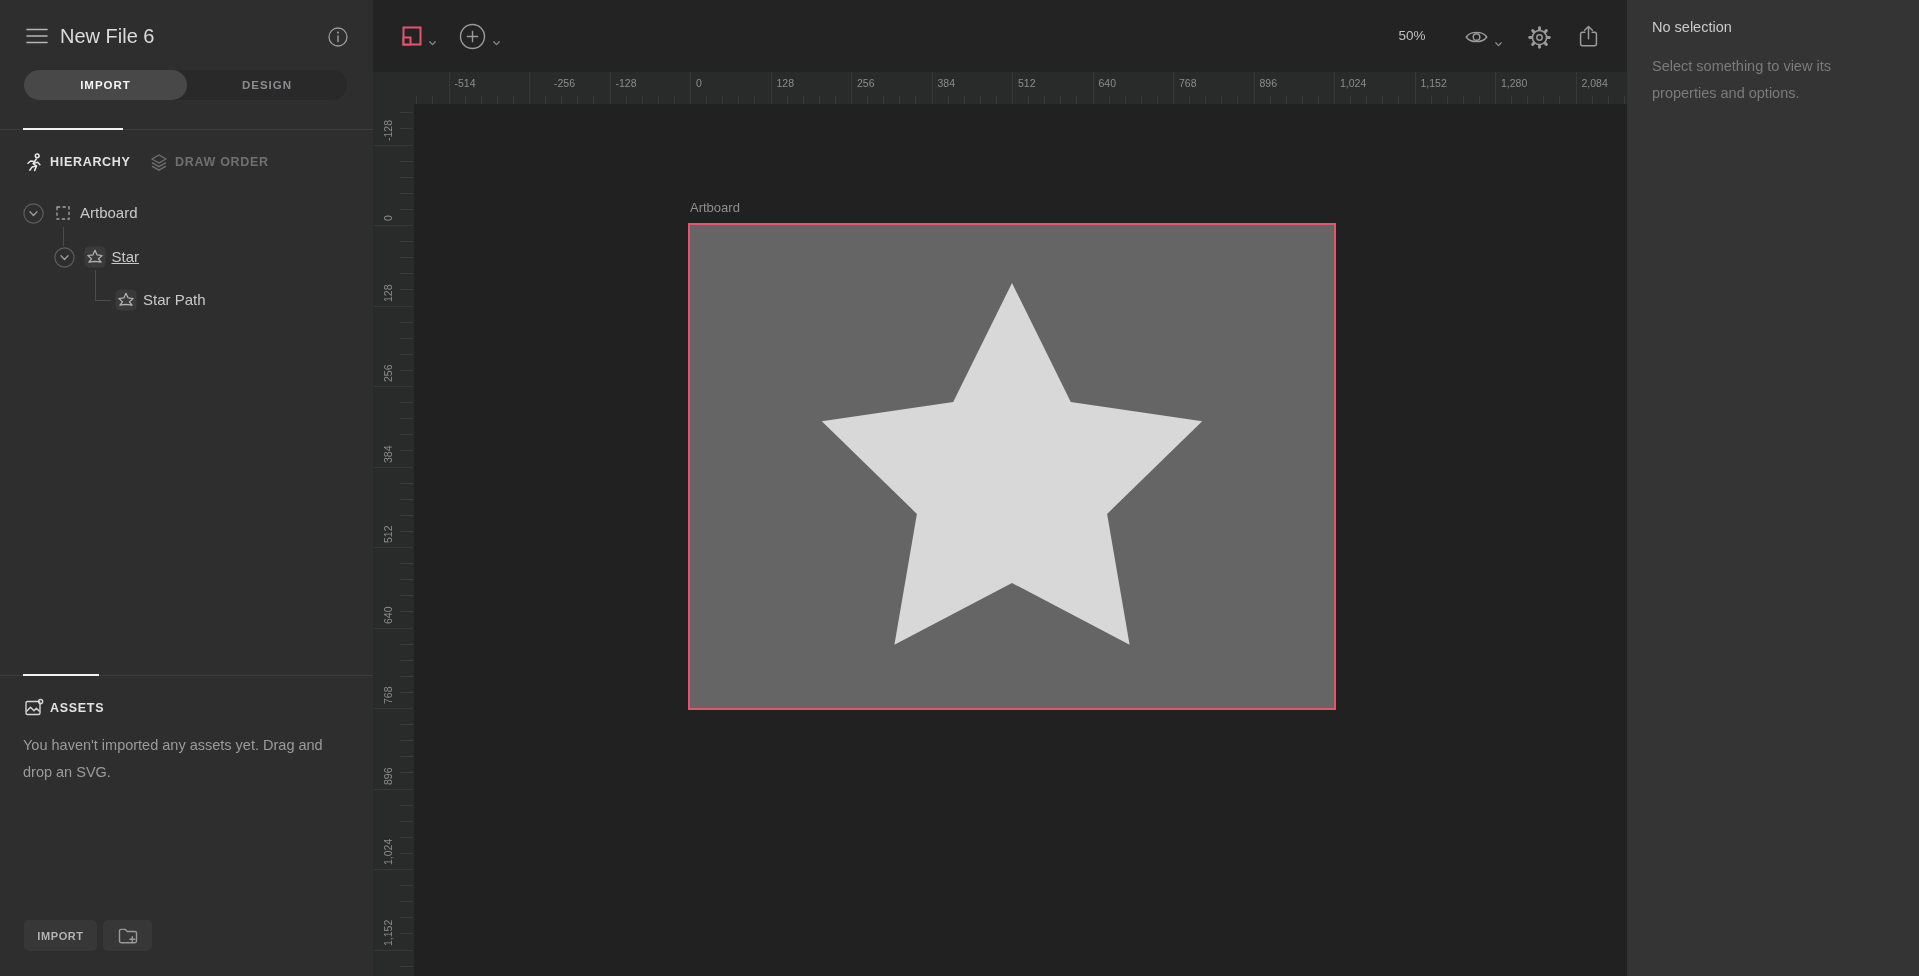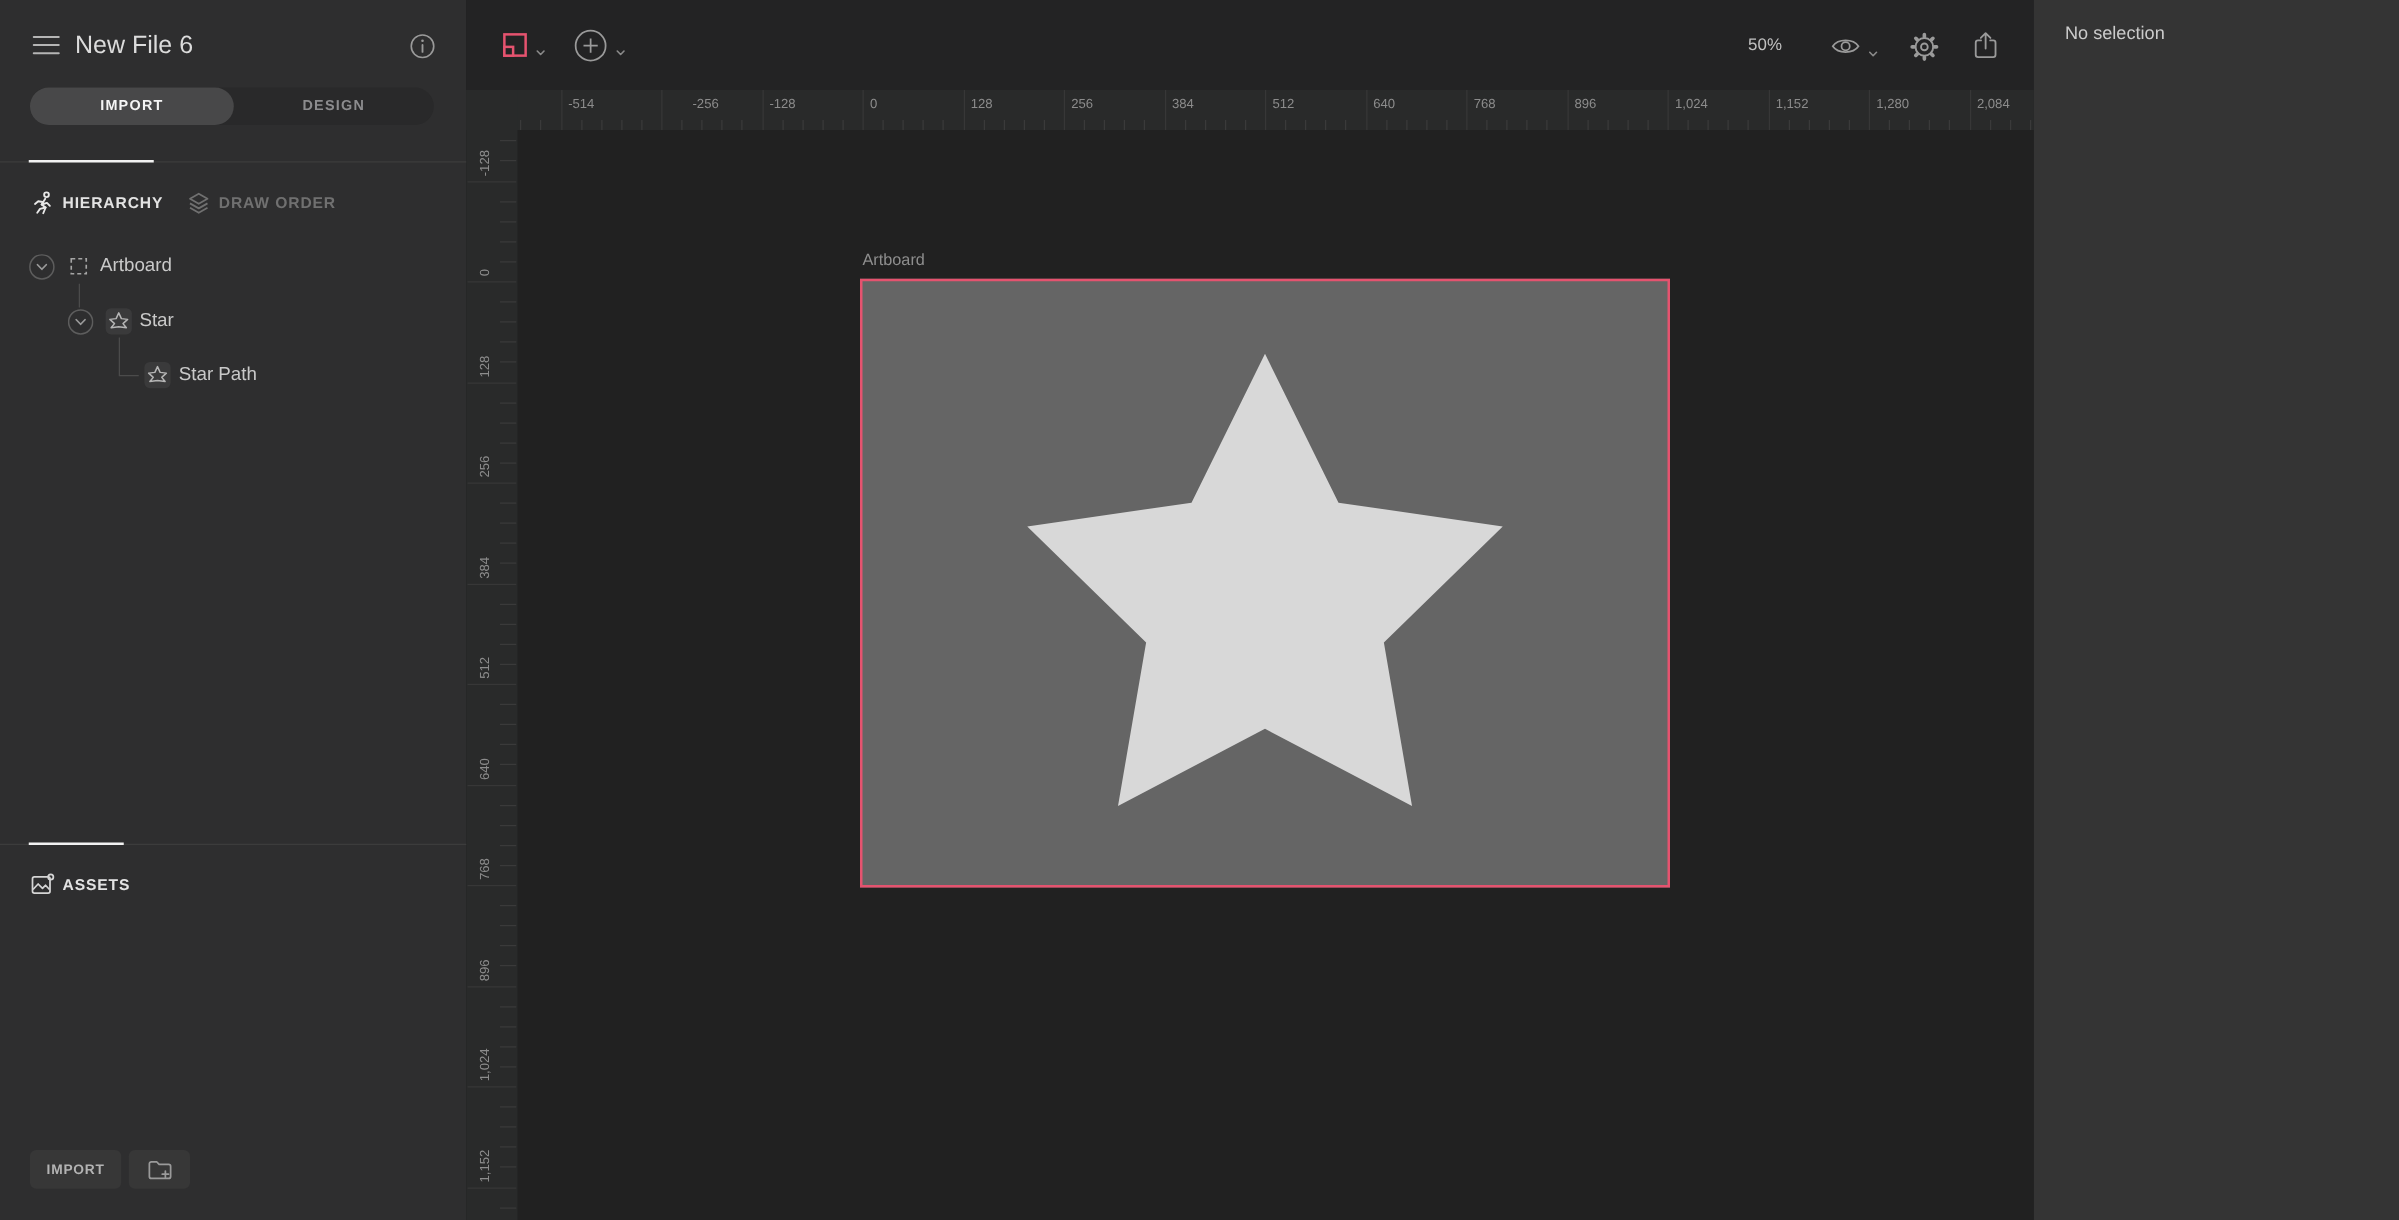--- a/index.html
+++ b/index.html
@@ -282,40 +282,41 @@
         <div class="abs tree-label" style="left: 80px; top: 204px;">Artboard</div>
         <div class="abs connector" style="left: 63px; top: 227px; width: 1px; height: 19px;"></div>
         <div class="abs" style="left: 54px; top: 246.5px; cursor: pointer;"><svg width="21" height="21" viewBox="0 0 21 21">
             <circle cx="10.5" cy="10.5" r="9.6" fill="none" stroke="#5d5d5d" stroke-width="1.2"></circle>
             <path d="M7 8.8 L10.5 12.4 L14 8.8" fill="none" stroke="#9a9a9a" stroke-width="1.4" stroke-linecap="round" stroke-linejoin="round"></path>
           </svg></div>
         <div class="abs" style="left: 83.5px; top: 246px;"><svg width="22" height="22" viewBox="0 0 22 22">
             <rect x="0.5" y="0.5" width="21" height="21" rx="4.5" fill="#3a3a3b"></rect>
             <path d="M11 4.3 L13.1 8.9 L18.1 9.5 L14.4 12.9 L17.1 16.2 L11 15.4 L4.9 16.2 L7.6 12.9 L3.9 9.5 L8.9 8.9 Z" fill="none" stroke="#b5b5b5" stroke-width="1.2" stroke-linejoin="round"></path>
           </svg></div>
-        <div class="abs tree-label" style="left: 111.5px; top: 248px;">Star</div>
+        <div class="abs tree-label" style="left: 111.5px; top: 248px; text-decoration: underline;">Star</div>
         <div class="abs connector" style="left: 94.5px; top: 270px; width: 1px; height: 30px;"></div>
         <div class="abs connector" style="left: 94.5px; top: 300px; width: 16px; height: 1px;"></div>
         <div class="abs" style="left: 115px; top: 289px;"><svg width="22" height="22" viewBox="0 0 22 22">
             <rect x="0.5" y="0.5" width="21" height="21" rx="4.5" fill="#3a3a3b"></rect>
             <path d="M11 4.3 L13.1 8.9 L18.1 9.5 L14.4 12.9 L17.1 16.2 L11 15.4 L4.9 16.2 L7.6 12.9 L3.9 9.5 L8.9 8.9 Z" fill="none" stroke="#b5b5b5" stroke-width="1.2" stroke-linejoin="round"></path>
           </svg></div>
         <div class="abs tree-label" style="left: 143px; top: 291px;">Star Path</div>
       </div>
 
     <div class="abs divider" style="left:0;top:675px;width:373px;"></div>
     <div class="abs tab-indicator" style="left:23px;top:674px;width:76px;"></div>
     <div class="abs" style="left:23px;top:697px;">
       <svg width="22" height="22" viewBox="0 0 22 22" fill="none" stroke="#d5d5d5" stroke-width="1.4" stroke-linejoin="round">
         <rect x="3" y="4.5" width="14" height="13" rx="1.5"></rect>
         <path d="M3.4 14.6 L7.5 10.2 L11 13.7 L13.4 11.2 L16.6 14.6"></path>
         <circle cx="17.6" cy="4.6" r="2.1"></circle>
       </svg>
     </div>
     <div class="abs section-label" style="left:50px;top:701px;">ASSETS</div>
+    <div class="abs" id="assets-msg">You haven't imported any assets yet. Drag and drop an SVG.</div>
 
     <div class="abs btn" id="import-btn">IMPORT</div>
     <div class="abs btn" id="folder-btn">
       <svg width="22" height="20" viewBox="0 0 22 20" fill="none" stroke="#9a9a9a" stroke-width="1.4" stroke-linecap="round" stroke-linejoin="round">
         <path d="M2.5 5 a1.6 1.6 0 0 1 1.6 -1.6 h4.2 l2 2.1 h7.6 a1.6 1.6 0 0 1 1.6 1.6 v8 a1.6 1.6 0 0 1 -1.6 1.6 h-13.8 a1.6 1.6 0 0 1 -1.6 -1.6 z"></path>
         <path d="M15.3 10.8 v5 M12.8 13.3 h5"></path>
       </svg>
     </div>
   </div>
 
@@ -371,14 +372,15 @@
   </div>
   <div class="abs tool" style="left:1577px;top:24px;">
     <svg width="23" height="25" viewBox="0 0 22 24" fill="none" stroke="#9a9a9a" stroke-width="1.4" stroke-linecap="round" stroke-linejoin="round">
       <path d="M7.5 8 H5.2 a1.8 1.8 0 0 0 -1.8 1.8 V19 a1.8 1.8 0 0 0 1.8 1.8 H16.8 a1.8 1.8 0 0 0 1.8 -1.8 V9.8 A1.8 1.8 0 0 0 16.8 8 H14.5"></path>
       <path d="M11 14.2 V2.6 M7.3 6.1 L11 2.4 L14.7 6.1"></path>
     </svg>
   </div>
 
   <div class="abs" id="inspector"></div>
   <div class="abs" id="insp-title">No selection</div>
+  <div class="abs" id="insp-msg">Select something to view its properties and options.</div>
 
 </div>
 
 </body></html>

